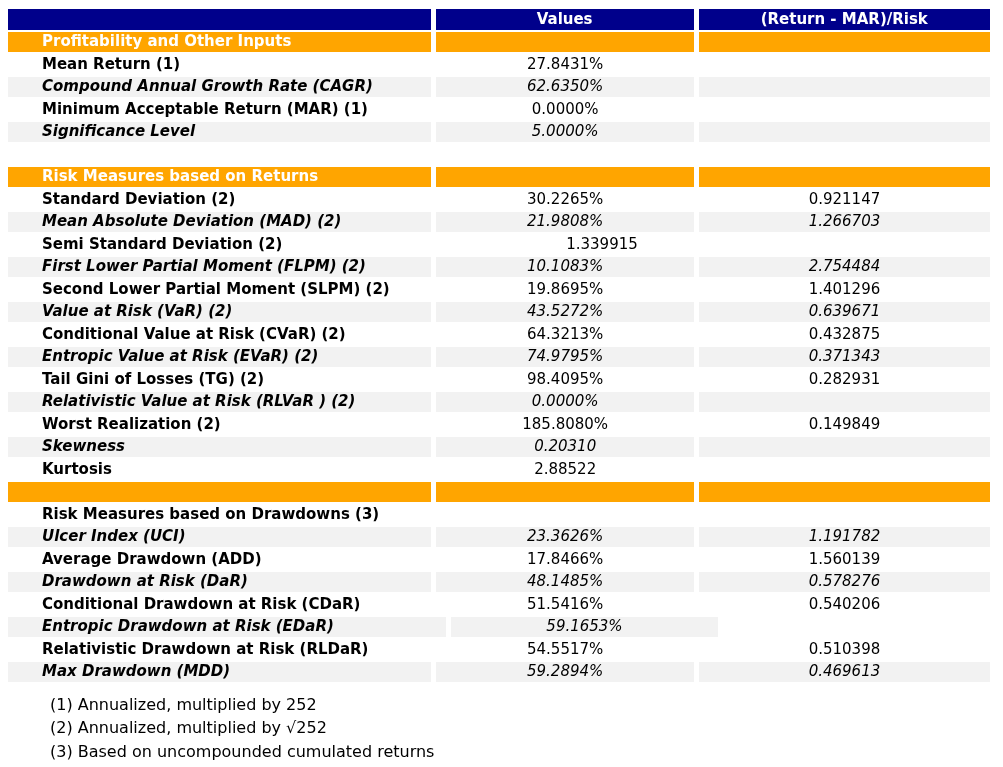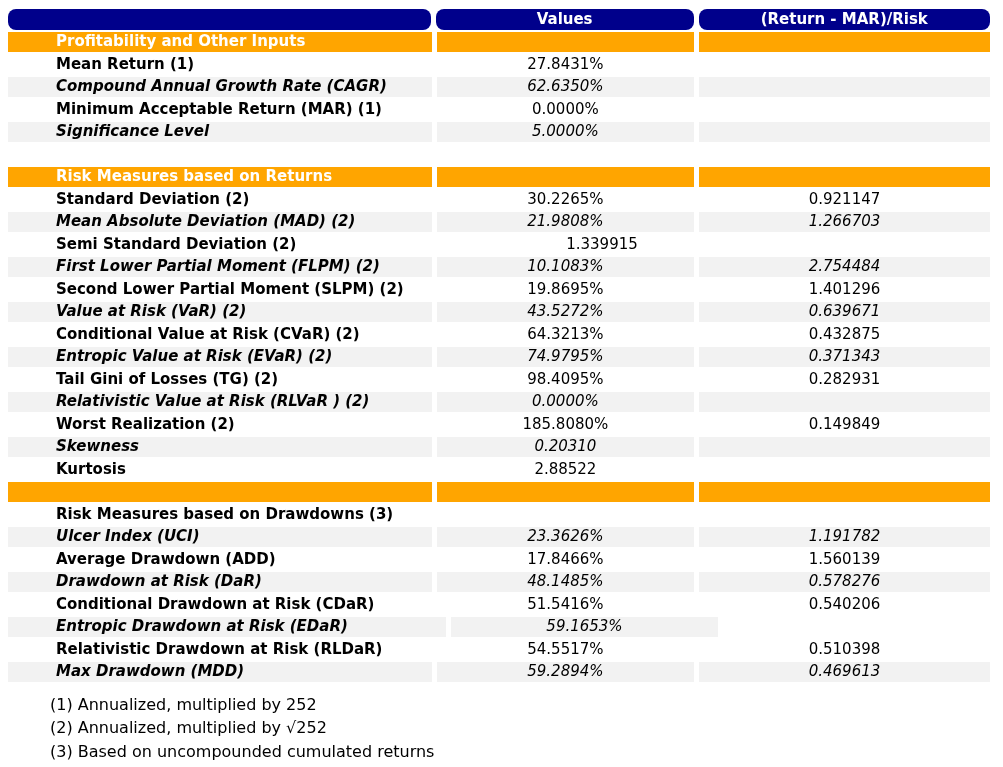--- a/index.html
+++ b/index.html
@@ -15,25 +15,25 @@
   .table { position: absolute; left: 8px; top: 9px; width: 982px; }
   .row {
     display: flex;
     column-gap: 5px;
     height: 20.5px;
     margin-bottom: 2px;
     font-size: 15px;
     line-height: 1;
   }
   .cell { display: flex; align-items: center; height: 100%; overflow: hidden; white-space: nowrap; }
-  .c0 { width: 438px; padding-left: 48px; }
+  .c0 { width: 438px; padding-left: 34px; }
   .c1 { width: 267px; justify-content: center; }
   .c2 { width: 302px; justify-content: center; }
 
-  .header-row .cell { background: var(--header-bg); color: var(--header-text); font-weight: 700; border-radius: 8px; }
+  .header-row .cell { background: var(--header-bg); color: var(--header-text); font-weight: 700; }
   .header-row .c0 { padding-left: 0; }
 
   .section-row .cell { background: var(--section-bg); }
   .section-row .c0 { color: var(--section-text); font-weight: 700; }
 
   .data-row .c0, .subsection-row .c0 { font-weight: 700; }
   .striped .cell { background: var(--stripe-bg); font-style: italic; }
 
   .footnotes { position: absolute; left: 50px; top: 693px; font-size: 16px; }
   .footnote { height: 23.3px; display: flex; align-items: center; white-space: nowrap; }

